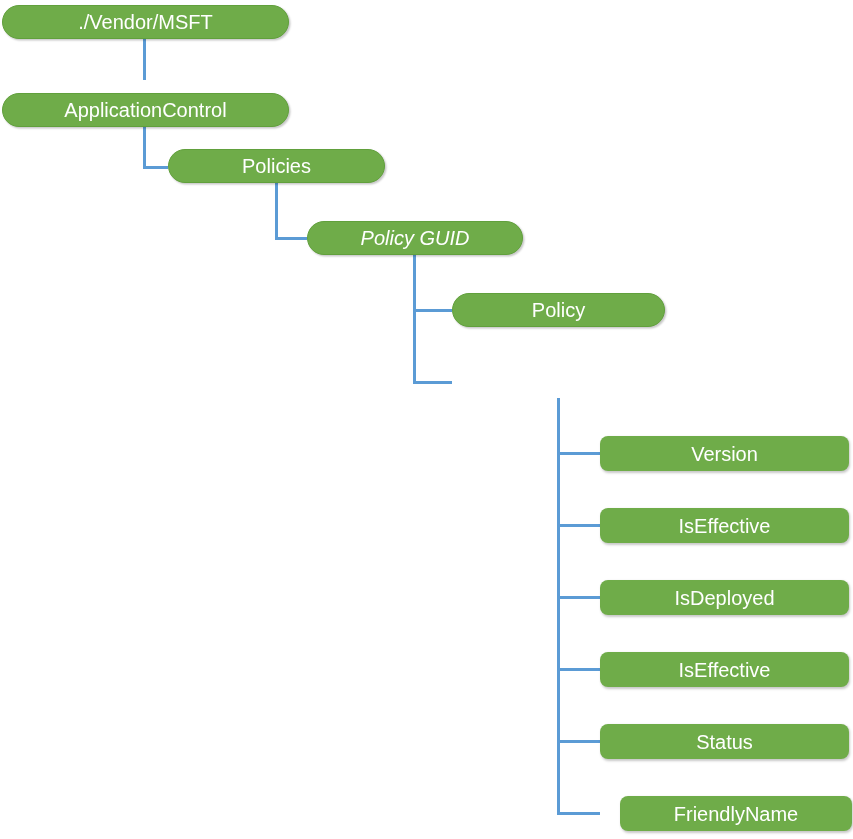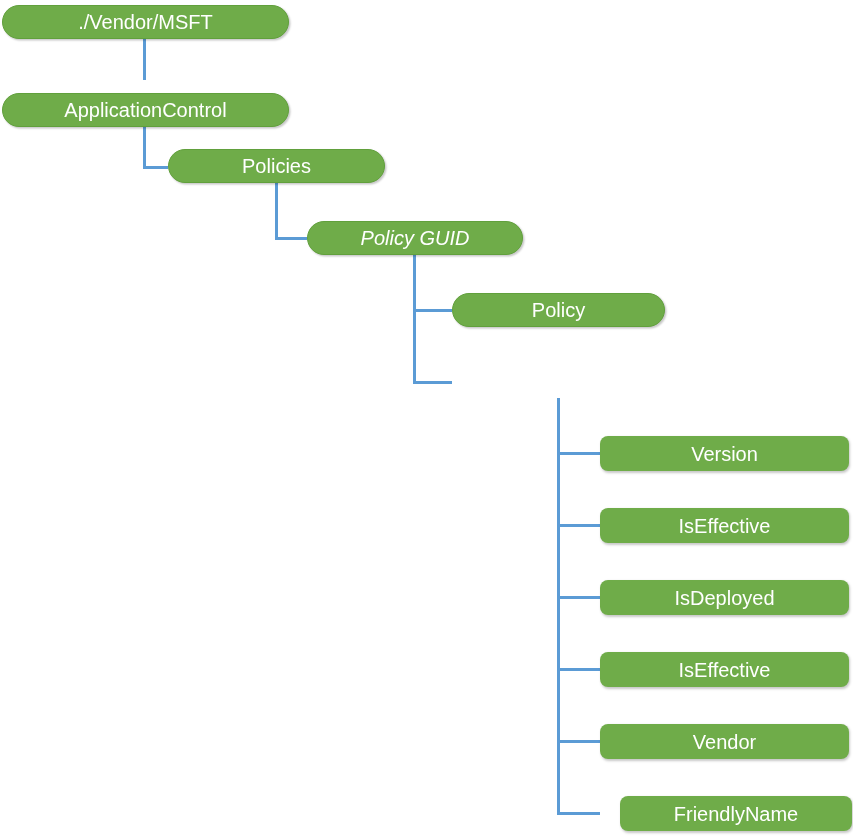--- a/index.html
+++ b/index.html
@@ -86,19 +86,19 @@
       <div class="node rect" style="left: 600px; top: 508px; width: 249px; height: 35px;">
         <span>IsEffective</span>
       </div>
       <div class="node rect" style="left: 600px; top: 580px; width: 249px; height: 35px;">
         <span>IsDeployed</span>
       </div>
       <div class="node rect" style="left: 600px; top: 652px; width: 249px; height: 35px;">
         <span>IsEffective</span>
       </div>
       <div class="node rect" style="left: 600px; top: 724px; width: 249px; height: 35px;">
-        <span>Vendor</span>
+        <span>Status</span>
       </div>
       <div class="node rect" style="left: 620px; top: 796px; width: 232px; height: 35px;">
         <span>FriendlyName</span>
       </div>
     </div>
 </div>
 
 </body></html>

